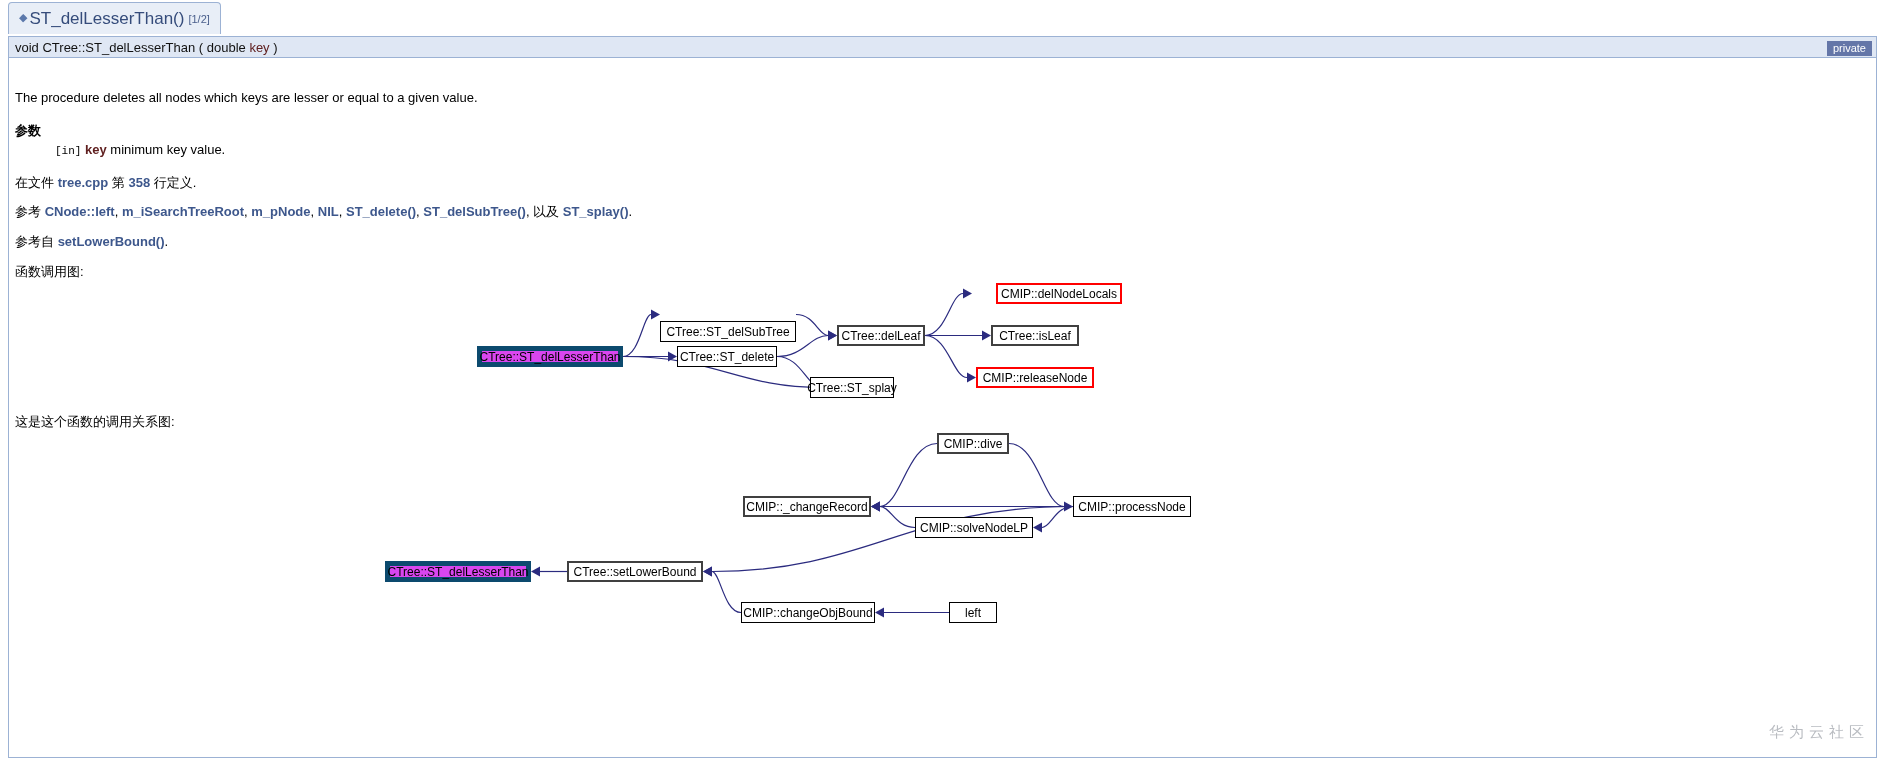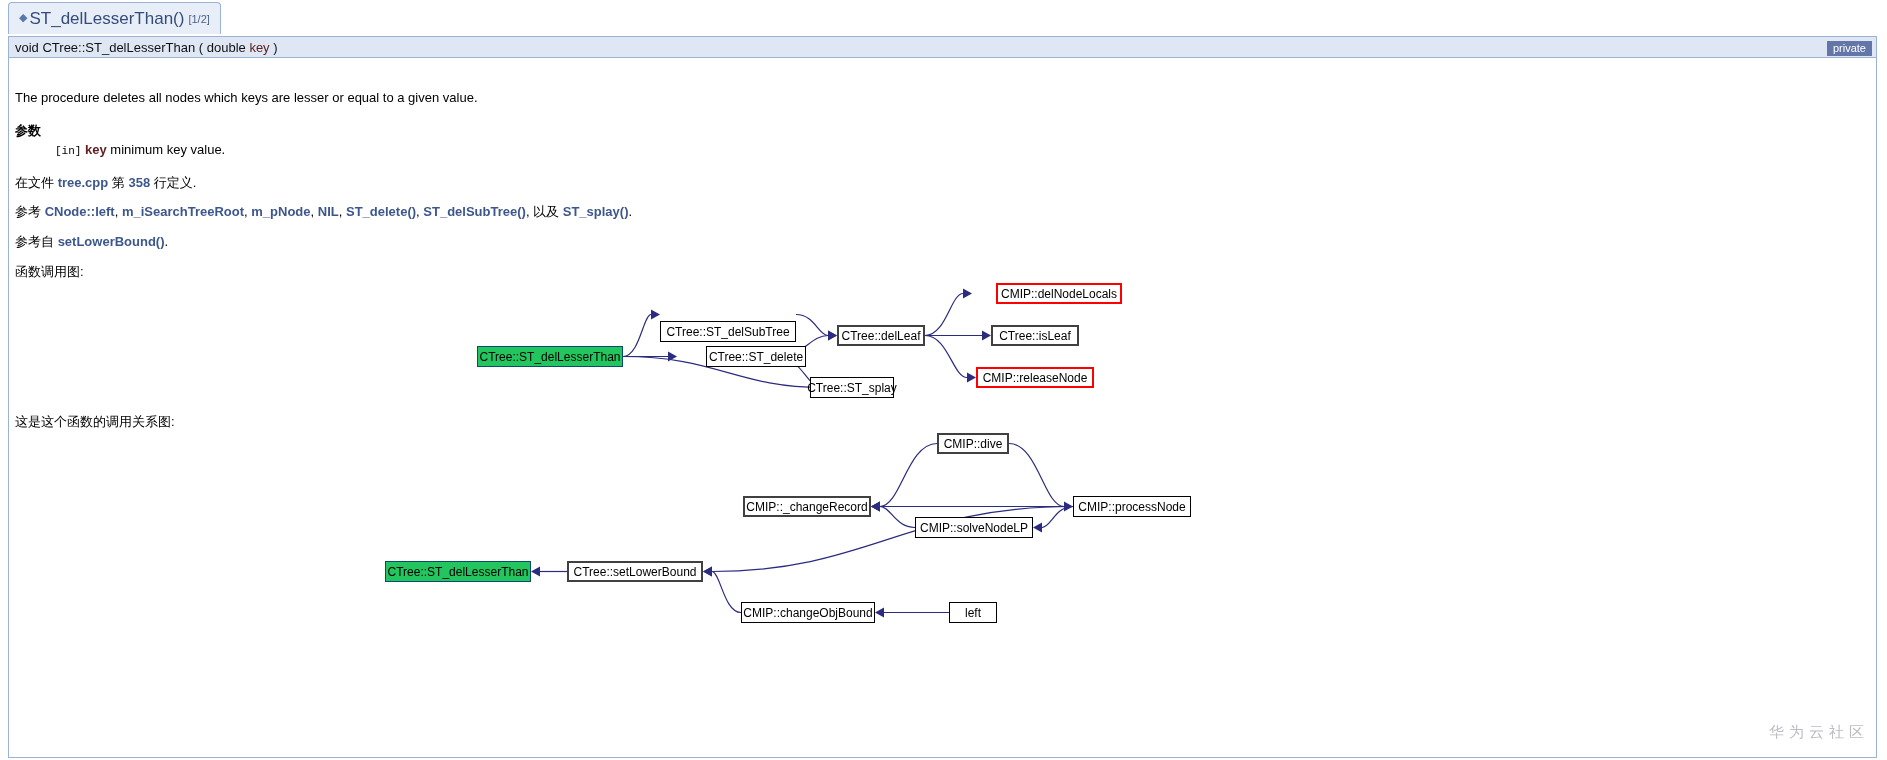--- a/index.html
+++ b/index.html
@@ -123,21 +123,21 @@
     font-size:12px;
     line-height:1;
     color:#000000;
     display:flex;
     align-items:center;
     justify-content:center;
     white-space:nowrap;
     padding:0 6px;
     height:21px;
   }
-  .gbox.cur{ background:#22c55e; border:1px solid #0c4a6e; }
+  .gbox.cur{ background:#d946ef; border:5px solid #0c4a6e; }
   .gbox.ext{ border:2px solid #ff0000; }
   .gbox.thick{ border:2px solid #404040; }
 
   
   .watermark{
     position:absolute;
     right:18px; bottom:18px;
     color:#b9bcc1;
     font-size:15px;
     letter-spacing:5px;
@@ -222,21 +222,21 @@
         <polygon points="982,277.5 973,272.5 973,282.5" fill="#2b2b7f"></polygon>
         <path d="M 916 277.5 C 938.95 277.5, 944.05 319.5, 958 319.5" fill="none" stroke="#2b2b7f" stroke-width="1.2"></path>
         <polygon points="967,319.5 958,314.5 958,324.5" fill="#2b2b7f"></polygon>
       </svg>
       <div class="gbox cur" style="left: 468px; top: 288px; width: 146px;">
         <span>CTree::ST_delLesserThan</span>
       </div>
       <div class="gbox " style="left: 651px; top: 246px; width: 136px; margin-top: 17px;">
         <span>CTree::ST_delSubTree</span>
       </div>
-      <div class="gbox " style="left: 697px; top: 288px; width: 100px;">
+      <div class="gbox " style="left: 668px; top: 288px; width: 100px;">
         <span>CTree::ST_delete</span>
       </div>
       <div class="gbox " style="left: 801px; top: 319px; width: 84px;">
         <span>CTree::ST_splay</span>
       </div>
       <div class="gbox thick" style="left: 828px; top: 267px; width: 88px;">
         <span>CTree::delLeaf</span>
       </div>
       <div class="gbox ext" style="left: 963px; top: 225px; width: 126px; margin-left: 24px;">
         <span>CMIP::delNodeLocals</span>

